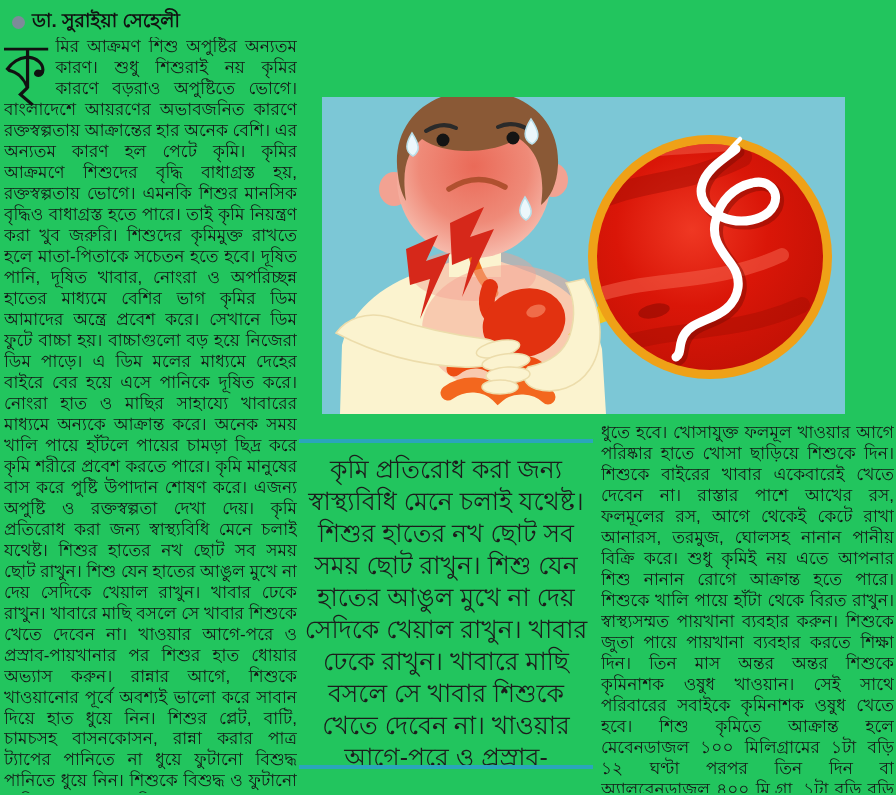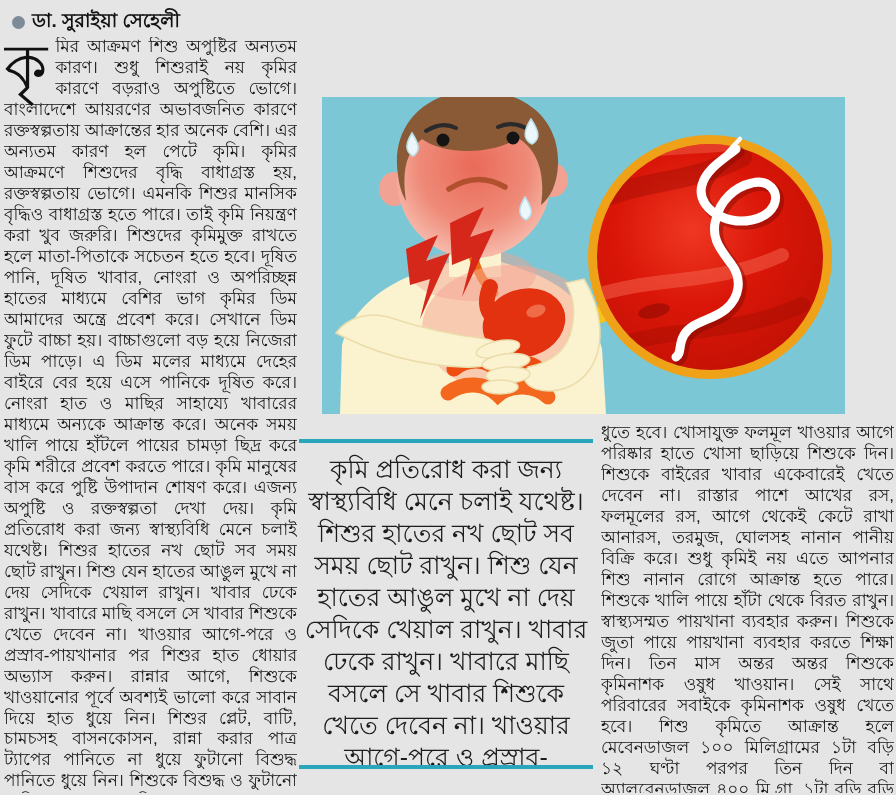--- a/index.html
+++ b/index.html
@@ -1,20 +1,20 @@
 <!DOCTYPE html>
 <html><head>
 <meta charset="utf-8">
 <style>
   html,body{margin:0;padding:0;}
   body{
     width:896px;height:795px;background:#ffffff;position:relative;overflow:hidden;
     font-family:"Liberation Sans", sans-serif;
   }
-  .page{position:absolute;inset:0;width:896px;height:795px;background:#e5e5e5;}
+  .page{position:absolute;inset:0;width:896px;height:795px;background:#22c55e;}
 
   
   .byline{position:absolute;left:12px;top:6px;display:flex;align-items:center;gap:7px;}
   .byline .dot{width:13px;height:13px;border-radius:50%;background:#7d8b99;flex:0 0 auto;}
   .byline .name{font-size:19px;font-weight:bold;color:#111;}
 
   
   .headline{
     position:absolute;left:316px;top:0px;width:578px;height:78px;
     display:flex;align-items:center;justify-content:center;

